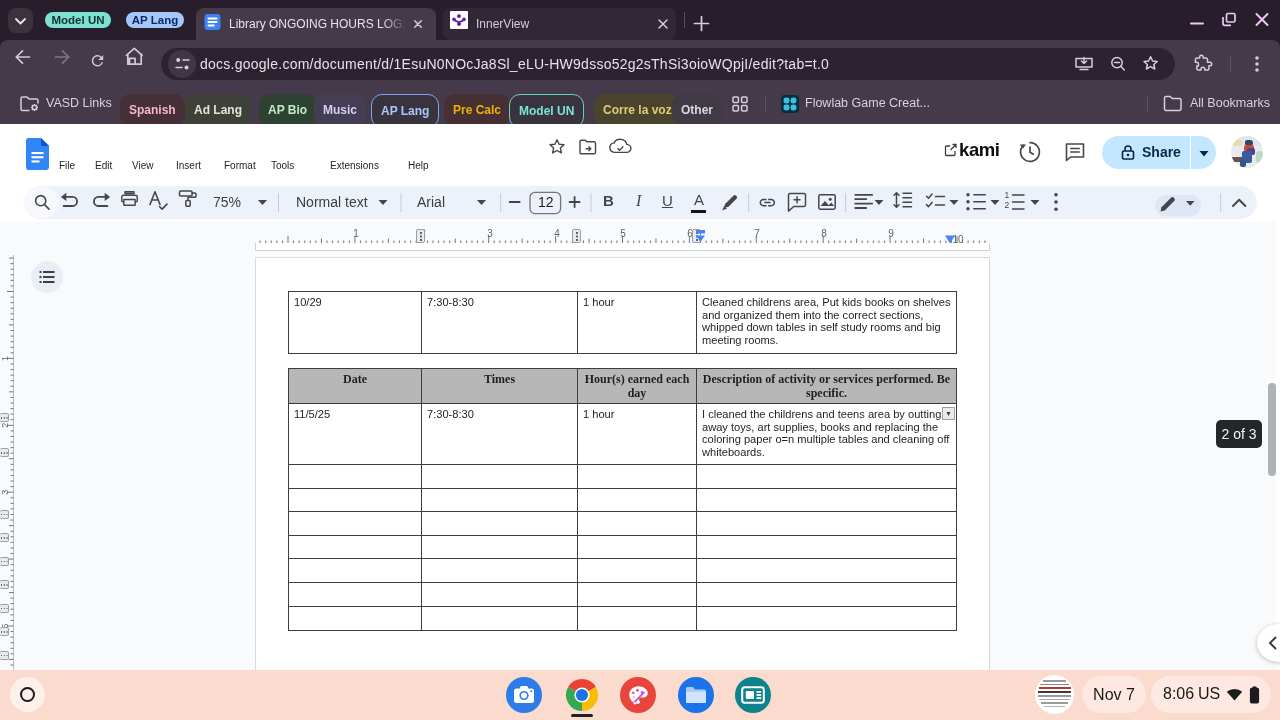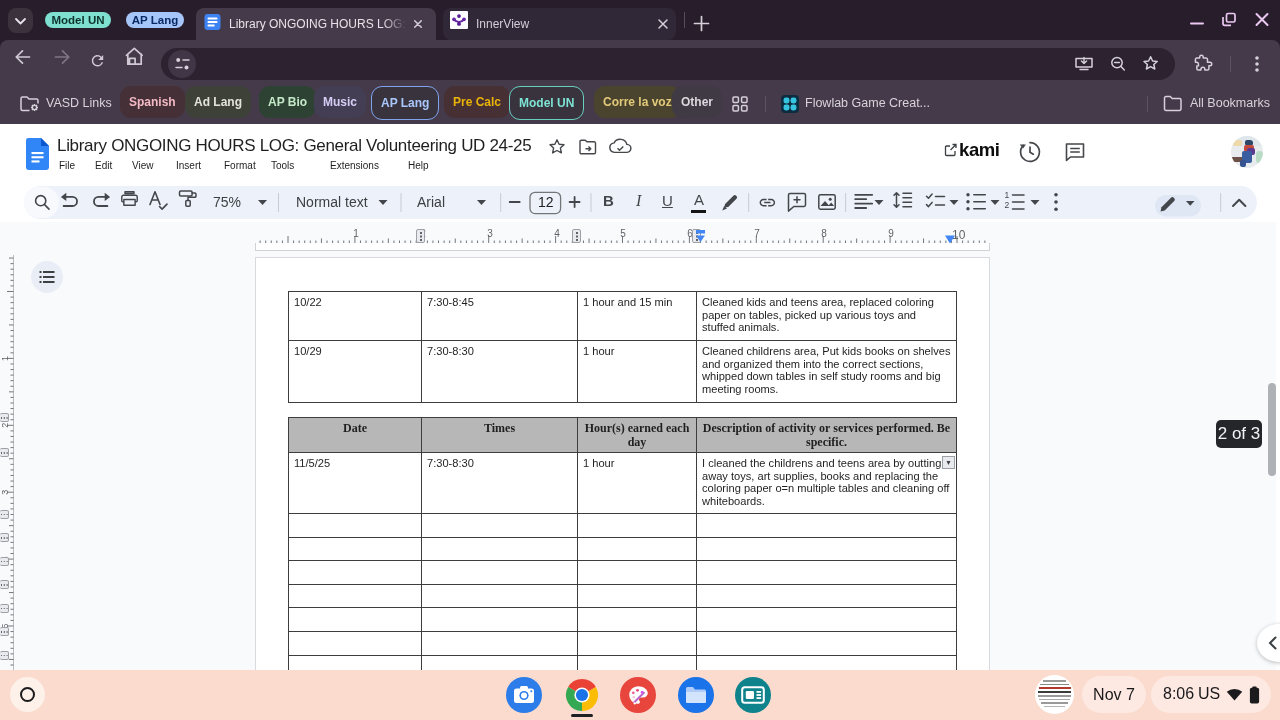--- a/index.html
+++ b/index.html
@@ -17,21 +17,21 @@
 #ivtab{position:absolute;left:443px;top:8px;width:233px;height:32px;border-radius:8px;background:#312837}
 #ivtab .title{position:absolute;left:33px;top:9px;font-size:12px;color:#d3cdd7}
 .tclose{position:absolute;width:16px;height:16px;top:8px}
 #tabsep{position:absolute;left:684px;top:12px;width:1px;height:16px;background:#564f59}
 
 
 #toprows{position:absolute;left:0;top:40px;width:1280px;height:84px;background:#453a49;border-radius:8px 8px 0 0}
 #omni{position:absolute;left:161px;top:8px;width:1014px;height:32px;background:#2c2230;border-radius:16px}
 #omnichip{position:absolute;left:7px;top:2px;width:28px;height:28px;background:#413645;border-radius:50%}
 #url{position:absolute;left:39px;top:8px;font-size:14px;color:#e6e1e8;letter-spacing:.25px}
-.bkpill{position:absolute;top:0;height:21px;border-radius:11px;font-size:12px;font-weight:600;display:flex;align-items:center;padding:16px 9px}
+.bkpill{position:absolute;top:8px;height:21px;border-radius:11px;font-size:12px;font-weight:600;display:flex;align-items:center;padding:16px 9px}
 #bkrow{position:absolute;left:0;top:46px;width:1280px;height:28px}
 .bktext{position:absolute;font-size:12.5px;color:#d8d3da;top:10px}
 
 #docs{position:absolute;left:0;top:124px;width:1280px;height:546px;background:#fff}
 #docTitle{position:absolute;left:57px;top:12px;font-size:17px;color:#1f1f1f;letter-spacing:-.32px}
 .menuitem{position:absolute;top:36px;font-size:10px;color:#1f1f1f}
 #toolbar{position:absolute;left:24px;top:62px;width:1233px;height:33px;background:#edf2fa;border-radius:17px}
 .tbtxt{position:absolute;font-size:14px;color:#3c4043}
 #docarea{position:absolute;left:0;top:98px;width:1280px;height:448px;background:#f9fafc}
 #page{position:absolute;left:255px;top:35px;width:735px;height:413px;background:#fff;border:1px solid #d8dade;border-bottom:none}
@@ -111,20 +111,21 @@
     <div id="omnichip">
           <svg class="abs" style="left:6px;top:6px" width="17" height="16" viewBox="0 0 17 16">
             <g stroke="#d5d0da" stroke-width="1.5" fill="none" stroke-linecap="round">
               <circle cx="4.2" cy="4" r="2" fill="#d5d0da" stroke="none"></circle>
               <path d="M9 4h6"></path>
               <path d="M2 11.5h6"></path>
               <circle cx="12.5" cy="11.5" r="2" fill="#d5d0da" stroke="none"></circle>
             </g>
           </svg>
         </div>
+    <div id="url">docs.google.com/document/d/1EsuN0NOcJa8Sl_eLU-HW9dsso52g2sThSi3oioWQpjI/edit?tab=t.0</div>
     <svg class="abs" style="left:910px;top:7px" width="100" height="18" viewBox="0 0 100 18">
       <g stroke="#d5d0da" stroke-width="1.5" fill="none" stroke-linecap="round" stroke-linejoin="round">
         <path d="M5 3.5h16v8.5H5zM9 14.5h8"></path>
         <path d="M13 2.5v6M10.4 6l2.6 2.6L15.6 6" stroke-width="1.4"></path>
         <circle cx="46" cy="7.6" r="5.2"></circle>
             <path d="M50 11.6l3.3 3.4"></path>
             <path d="M43.6 7.6h4.8"></path>
         <path d="M79.6 1.8l2 4.2 4.6.5-3.4 3 1 4.5-4.2-2.4-4.2 2.4 1-4.5-3.4-3 4.6-.5z"></path>
       </g>
     </svg>
@@ -194,21 +195,20 @@
 <div id="docs">
   <svg class="abs" style="left:26px;top:14px" width="23" height="32" viewBox="0 0 23 32">
         <path d="M2 0h13l8 8v21.6A2.4 2.4 0 0 1 20.6 32H2.4A2.4 2.4 0 0 1 0 29.6V2.4A2.4 2.4 0 0 1 2.4 0z" fill="#3086f6" transform="translate(0,0) scale(1,1)"></path>
         <path d="M15 0l8 8h-8z" fill="#0c57d0"></path>
         <g fill="#fff">
           <rect x="5.5" y="14" width="12" height="2.1"></rect>
           <rect x="5.5" y="18.2" width="12" height="2.1"></rect>
           <rect x="5.5" y="22.4" width="8" height="2.1"></rect>
         </g>
       </svg>
-  <div id="docTitle">Library ONGOING HOURS LOG: General Volunteering UD 24-25</div>
   <svg class="abs" style="left:548px;top:14px" width="85" height="18" viewBox="0 0 85 18">
     <g stroke="#45474a" stroke-width="1.4" fill="none" stroke-linejoin="round">
       <path d="M9 1.8l2.1 4.4 4.9.6-3.6 3.3 1 4.8L9 12.5 4.6 14.9l1-4.8L2 6.8l4.9-.6z"></path>
       <g transform="translate(31,1)">
             <path d="M1 2.5A1.3 1.3 0 0 1 2.3 1.2h4l1.6 1.6h7.3a1.3 1.3 0 0 1 1.3 1.3v9.4a1.3 1.3 0 0 1-1.3 1.3H2.3A1.3 1.3 0 0 1 1 13.5z"></path>
             <path d="M6.5 9.8h5M9.5 7.5l2.3 2.3-2.3 2.3"></path>
           </g>
       <g transform="translate(60,2)">
             <path d="M6.5 13h11a4.2 4.2 0 0 0 .6-8.4A6.4 6.4 0 0 0 5.9 3.1 5 5 0 0 0 6.3 13z" transform="scale(1.04,0.95)"></path>
             <path d="M9.5 8.2l2 2 3.8-3.8"></path>
@@ -237,20 +237,34 @@
           <path d="M12 7v5.2l3.3 2"></path>
         </g>
         <path d="M1.6 5.9h6.1L4.9 10z" fill="#45474a" transform="translate(0.2,-1.4)"></path>
       </svg>
   <svg class="abs" style="left:1064px;top:17px" width="22" height="22" viewBox="0 0 22 22">
         <g stroke="#45474a" stroke-width="1.6" fill="none" stroke-linejoin="round">
           <path d="M2.5 3h17v13h-13l-4 3.4z"></path>
           <path d="M6.2 7.6h9.6M6.2 11h9.6" stroke-width="1.5"></path>
         </g>
       </svg>
+  <div class="abs" style="left:1102px;top:12px;width:114px;height:33px;background:#c3e7ff;border-radius:17px">
+    <svg class="abs" style="left:18px;top:8px" width="16" height="17" viewBox="0 0 16 17">
+          <g stroke="#072743" stroke-width="1.6" fill="none">
+            <rect x="2.5" y="7" width="11" height="8" rx="1.2"></rect>
+            <path d="M5 7V5a3 3 0 0 1 6 0v2"></path>
+          </g>
+          <circle cx="8" cy="11" r="1.3" fill="#072743"></circle>
+        </svg>
+    <div class="abs" style="left:40px;top:8px;font-size:14px;font-weight:600;color:#072743">Share</div>
+    <div class="abs" style="left:88px;top:0;width:1px;height:33px;background:#fff"></div>
+    <svg class="abs" style="left:96px;top:14px" width="12" height="7" viewBox="0 0 12 7">
+          <path d="M1.5 1h9L6 6.5z" fill="#072743"></path>
+        </svg>
+  </div>
   <div class="abs" style="left:1231px;top:12px;width:32px;height:32px;border-radius:50%;overflow:hidden;background:#e8ecef">
     <div class="abs" style="left:0px;top:0px;width:32px;height:10px;background:#dfe7ec"></div>
     <div class="abs" style="left:2px;top:4px;width:9px;height:6px;background:#eed9a8;border-radius:2px"></div>
     <div class="abs" style="left:0px;top:21px;width:13px;height:5px;background:#6b5148;border-radius:2px"></div>
     <div class="abs" style="left:25px;top:15px;width:7px;height:12px;background:#b9dcc4;border-radius:3px"></div>
     <div class="abs" style="left:13px;top:9px;width:10px;height:7px;background:#c64a3c;border-radius:2px"></div>
     <div class="abs" style="left:16px;top:12px;width:8px;height:7px;background:#5c3a8e;border-radius:2px"></div>
     <div class="abs" style="left:11px;top:15px;width:10px;height:12px;background:#3a5da0;border-radius:2px"></div>
     <div class="abs" style="left:9px;top:24px;width:6px;height:7px;background:#34538f;border-radius:2px"></div>
     <div class="abs" style="left:14px;top:4px;width:8px;height:5px;background:#2e4668;border-radius:2px 3px 1px 1px"></div>
@@ -355,21 +369,21 @@
 </svg>
     <div class="abs" style="left:350px;top:6px;width:12px;text-align:center;font-size:10px;color:#5f6368">1</div>
 <div class="abs" style="left:417px;top:6px;width:12px;text-align:center;font-size:10px;color:#5f6368">2</div>
 <div class="abs" style="left:484px;top:6px;width:12px;text-align:center;font-size:10px;color:#5f6368">3</div>
 <div class="abs" style="left:551px;top:6px;width:12px;text-align:center;font-size:10px;color:#5f6368">4</div>
 <div class="abs" style="left:617px;top:6px;width:12px;text-align:center;font-size:10px;color:#5f6368">5</div>
 <div class="abs" style="left:684px;top:6px;width:12px;text-align:center;font-size:10px;color:#5f6368">6</div>
 <div class="abs" style="left:751px;top:6px;width:12px;text-align:center;font-size:10px;color:#5f6368">7</div>
 <div class="abs" style="left:818px;top:6px;width:12px;text-align:center;font-size:10px;color:#5f6368">8</div>
 <div class="abs" style="left:885px;top:6px;width:12px;text-align:center;font-size:10px;color:#5f6368">9</div>
-<div class="abs" style="left:952px;top:6px;width:12px;text-align:center;font-size:12px;color:#5f6368">10</div>
+<div class="abs" style="left:952px;top:12px;width:12px;text-align:center;font-size:10px;color:#5f6368">10</div>
     <div class="abs" style="left:255px;top:21px;width:735px;height:8px;background:#fff;border:1px solid #d0d3d6;border-top:none"></div>
     <div class="abs" style="left:416px;top:7px;width:9px;height:14px;background:#e8eaed;border:1px solid #9aa0a6;border-radius:2px">
           <div style="position:absolute;left:3px;top:2px;width:2px;height:2px;background:#5f6368;box-shadow:0 3.5px #5f6368,0 7px #5f6368"></div>
         </div>
     <div class="abs" style="left:572px;top:7px;width:9px;height:14px;background:#e8eaed;border:1px solid #9aa0a6;border-radius:2px">
           <div style="position:absolute;left:3px;top:2px;width:2px;height:2px;background:#5f6368;box-shadow:0 3.5px #5f6368,0 7px #5f6368"></div>
         </div>
     <div class="abs" style="left:692px;top:7px;width:9px;height:14px;background:#e8eaed;border:1px solid #9aa0a6;border-radius:2px">
           <div style="position:absolute;left:3px;top:2px;width:2px;height:2px;background:#5f6368;box-shadow:0 3.5px #5f6368,0 7px #5f6368"></div>
         </div>
@@ -426,26 +440,20 @@
               <rect x="0.5" y="12" width="2" height="2"></rect>
               <rect x="4" y="2" width="11.5" height="2"></rect>
               <rect x="4" y="7" width="11.5" height="2"></rect>
               <rect x="4" y="12" width="11.5" height="2"></rect>
             </g>
           </svg>
     </div>
     <div id="tbl">
           <table>
 <tbody>
-              <tr style="height:49px">
-                <td class="c1">10/22</td>
-                <td class="c2">7:30-8:45</td>
-                <td class="c3">1 hour and 15 min</td>
-                <td class="c4">Cleaned kids and teens area, replaced coloring<br>paper on tables, picked up various toys and<br>stuffed animals.</td>
-              </tr>
 <tr style="height:62px">
                 <td class="c1">10/29</td>
                 <td class="c2">7:30-8:30</td>
                 <td class="c3">1 hour</td>
                 <td class="c4">Cleaned childrens area, Put kids books on shelves<br>and organized them into the correct sections,<br>whipped down tables in self study rooms and big<br>meeting rooms.</td>
               </tr>
 </tbody>
           </table>
 <table style="margin-top:14px">
 <tbody>
@@ -499,21 +507,21 @@
               </tr>
 <tr style="height:24px">
                 <td class="c1"></td>
                 <td class="c2"></td>
                 <td class="c3"></td>
                 <td class="c4"></td>
               </tr>
 </tbody>
           </table>
         </div>
-    <div class="abs" style="left:1216px;top:198px;width:46px;height:28px;background:#24262a;border-radius:5px;color:#f1f3f4;font-size:17px;display:flex;align-items:center;justify-content:center;z-index:20">2 of 3</div>
+    <div class="abs" style="left:1216px;top:198px;width:46px;height:28px;background:#24262a;border-radius:5px;color:#f1f3f4;font-size:14px;display:flex;align-items:center;justify-content:center;z-index:20">2 of 3</div>
     <div class="abs" style="left:1276px;top:0px;width:4px;height:448px;background:#fff"></div>
     <div class="abs" style="left:1268px;top:161px;width:8px;height:93px;background:#aeb1b6;border-radius:4px"></div>
     <div class="abs" style="left:1257px;top:402px;width:44px;height:38px;background:#fff;border-radius:50%;box-shadow:0 1px 4px rgba(0,0,0,.25)">
       <svg class="abs" style="left:9px;top:11px" width="14" height="16" viewBox="0 0 14 16">
             <path d="M9.5 2.5L4 8l5.5 5.5" stroke="#3c4043" stroke-width="2" fill="none" stroke-linecap="round"></path>
           </svg>
     </div>
   </div>
 </div>
 

